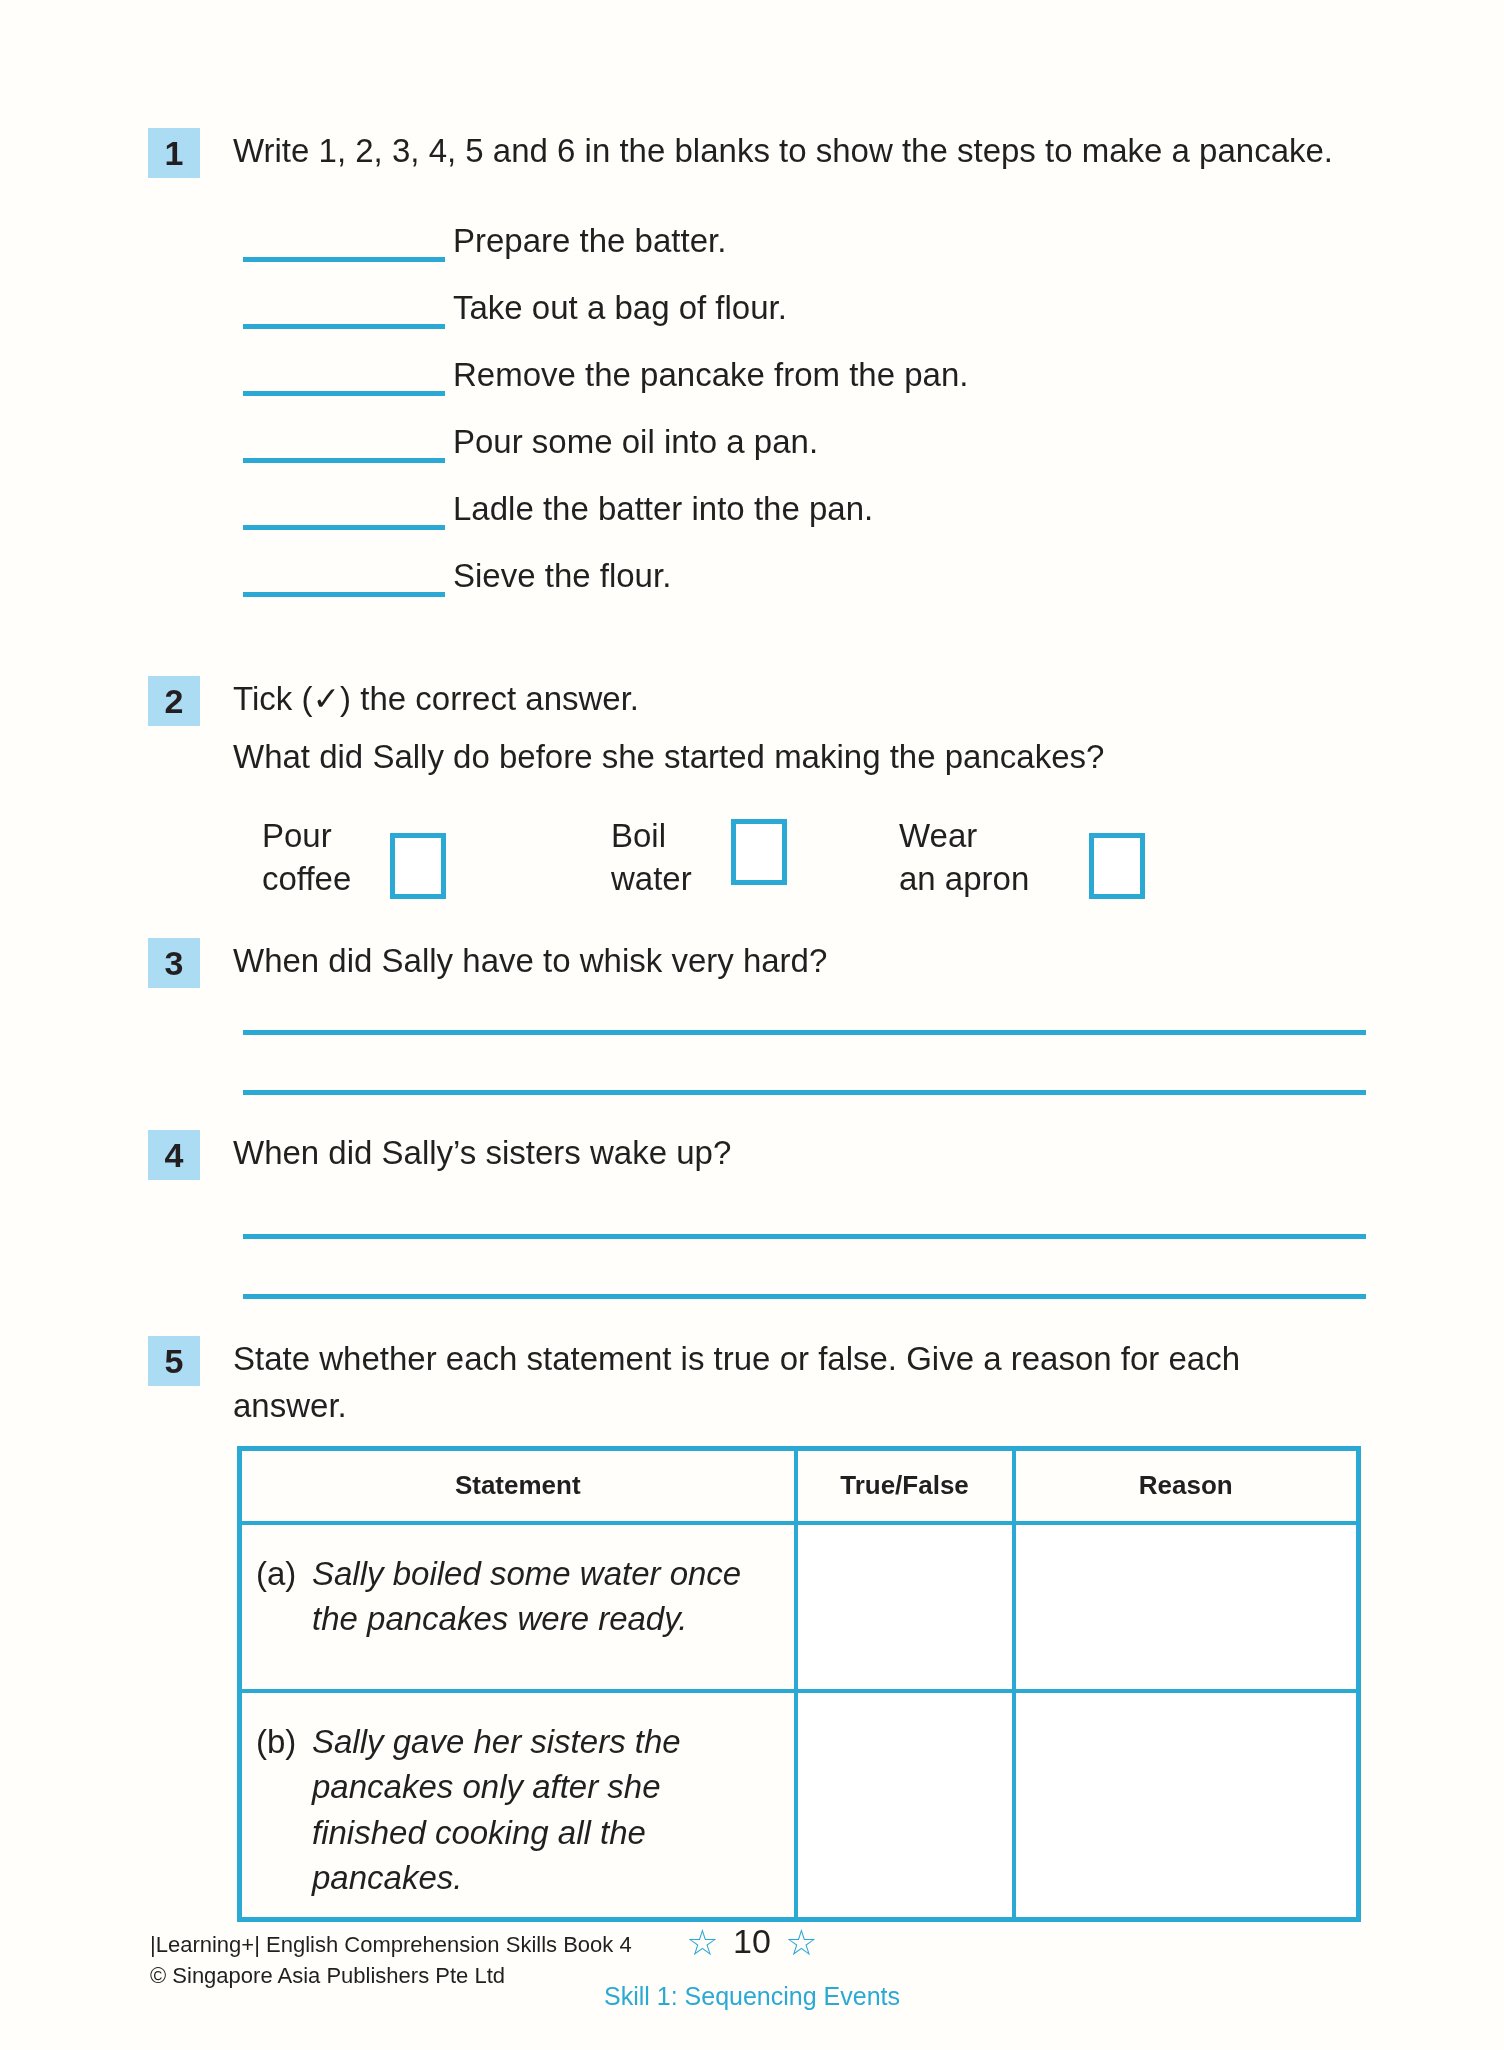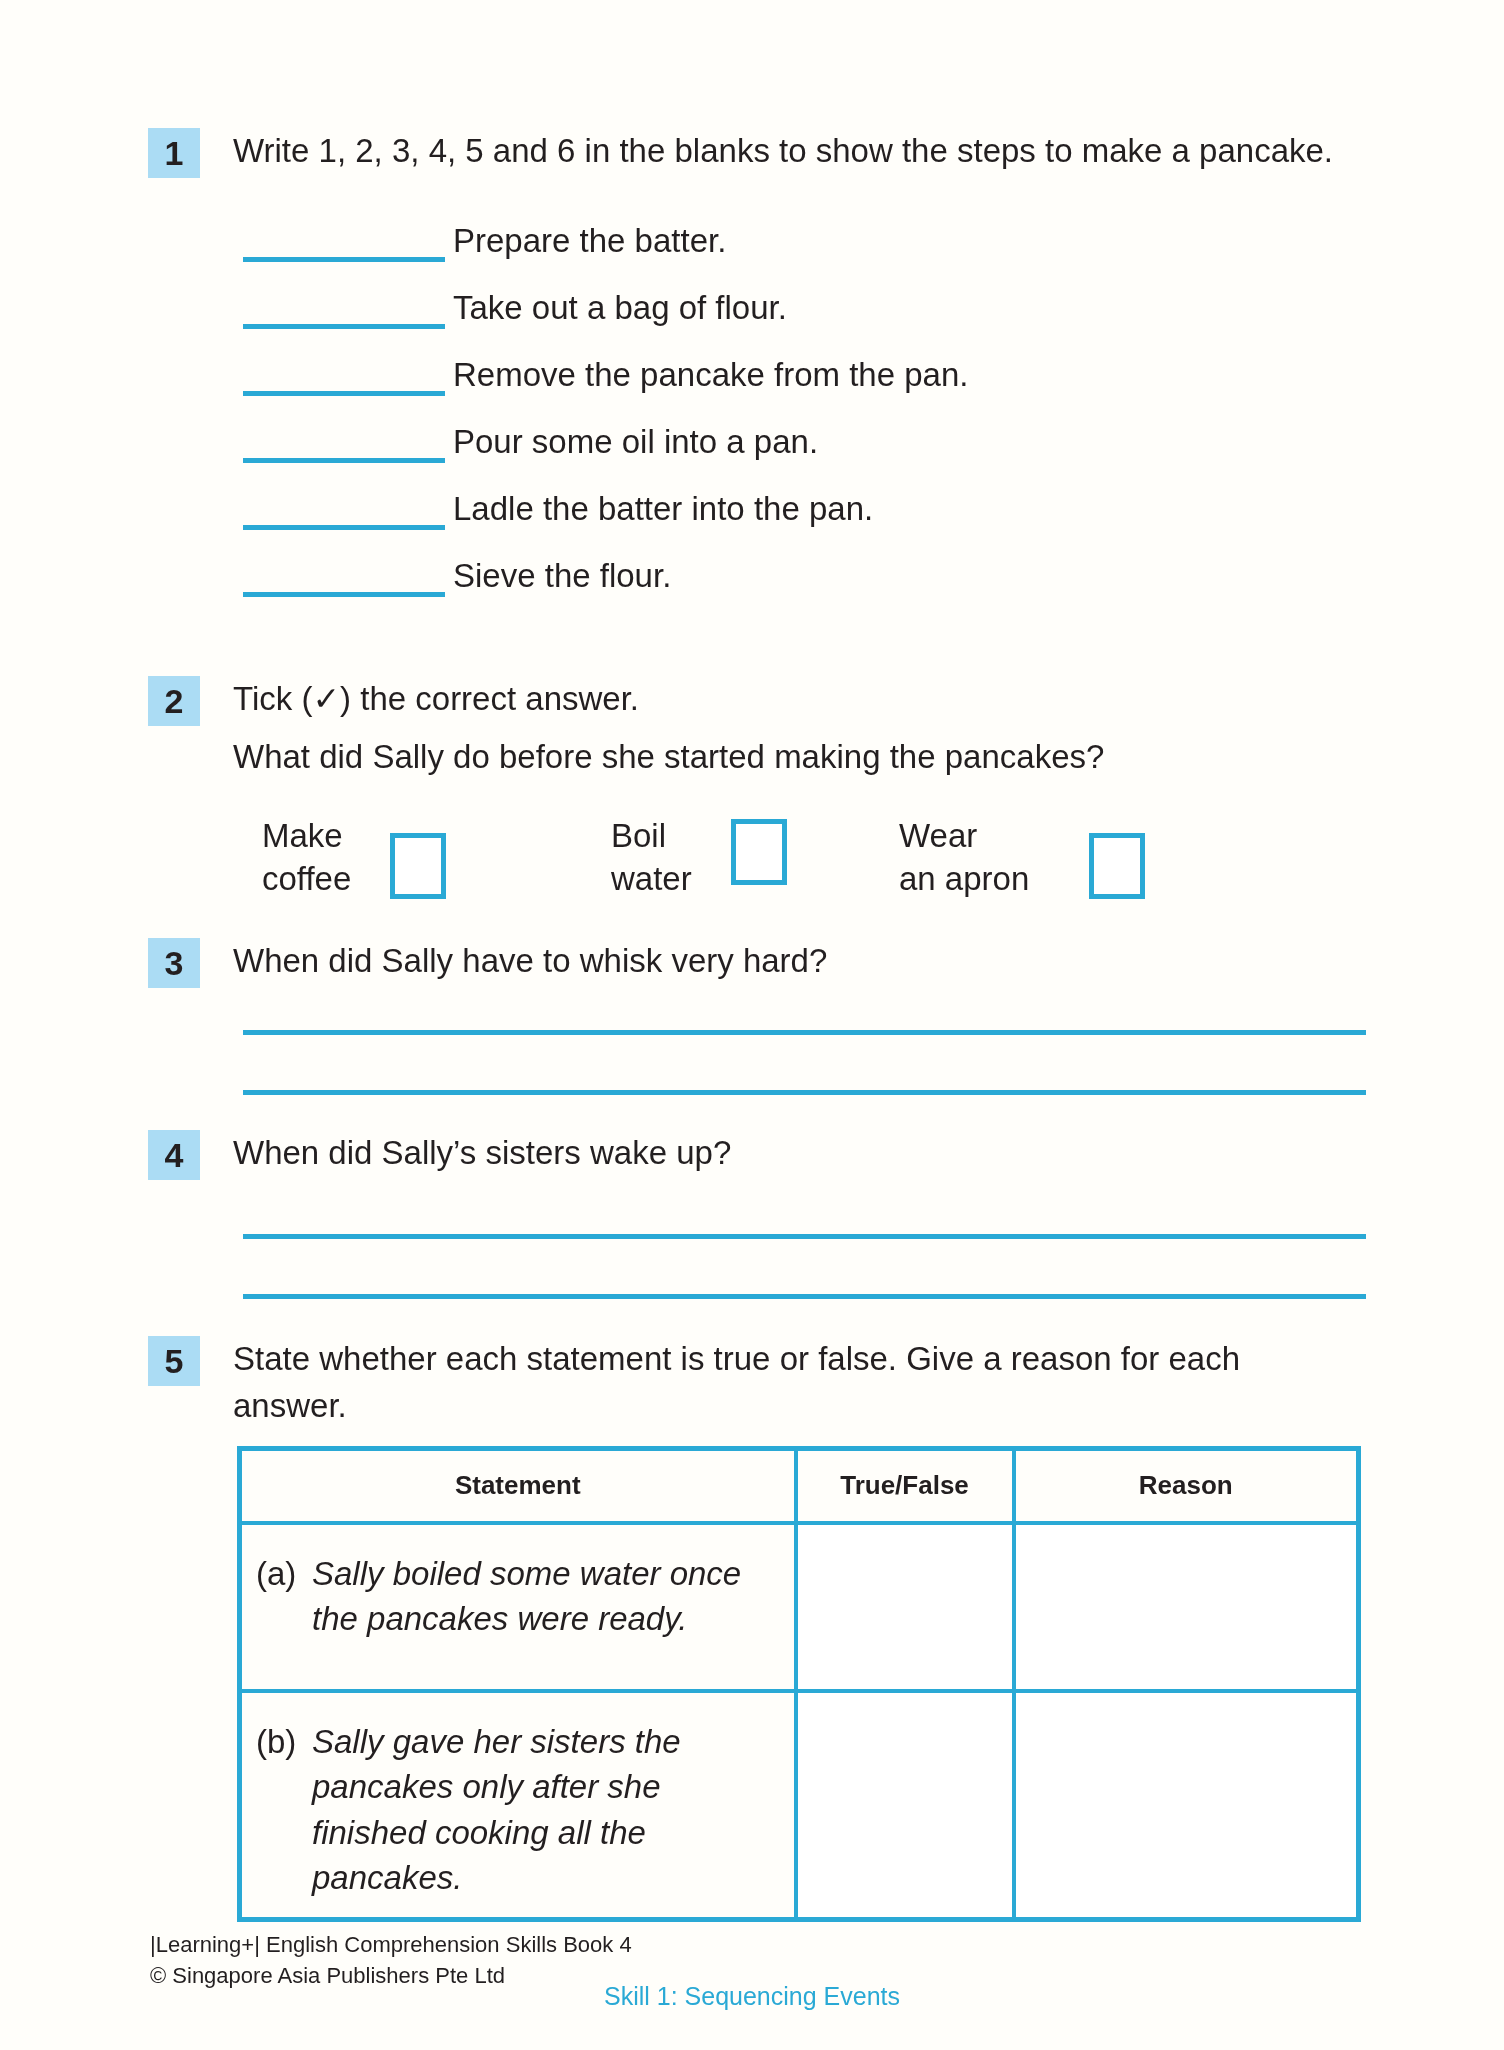--- a/index.html
+++ b/index.html
@@ -130,21 +130,21 @@
 
   <section class="q" style="top:676px;">
     <div class="q-head">
       <div class="badge">2</div>
       <div class="q-text">Tick (✓) the correct answer.</div>
     </div>
     <div class="sub-prompt">What did Sally do before she started making the pancakes?</div>
     <div class="options">
       <div class="option o1">
         <div class="option-label">
-          <div>Make</div>
+          <div>Pour</div>
           <div>coffee</div>
         </div>
         <span class="cb"></span>
       </div>
       <div class="option o2">
         <div class="option-label">
           <div>Boil</div>
           <div>water</div>
         </div>
         <span class="cb"></span>
@@ -217,15 +217,20 @@
           <td class="fill-cell"></td>
         </tr>
       </tbody>
     </table>
   </section>
 
   <div class="footer-left">
     <div>|Learning+| English Comprehension Skills Book 4</div>
     <div>© Singapore Asia Publishers Pte Ltd</div>
   </div>
+  <div class="footer-center">
+    <span class="star">☆</span>
+    <span class="page-num">10</span>
+    <span class="star">☆</span>
+  </div>
   <div class="footer-skill">Skill 1: Sequencing Events</div>
 
 </div>
 
 </body></html>

